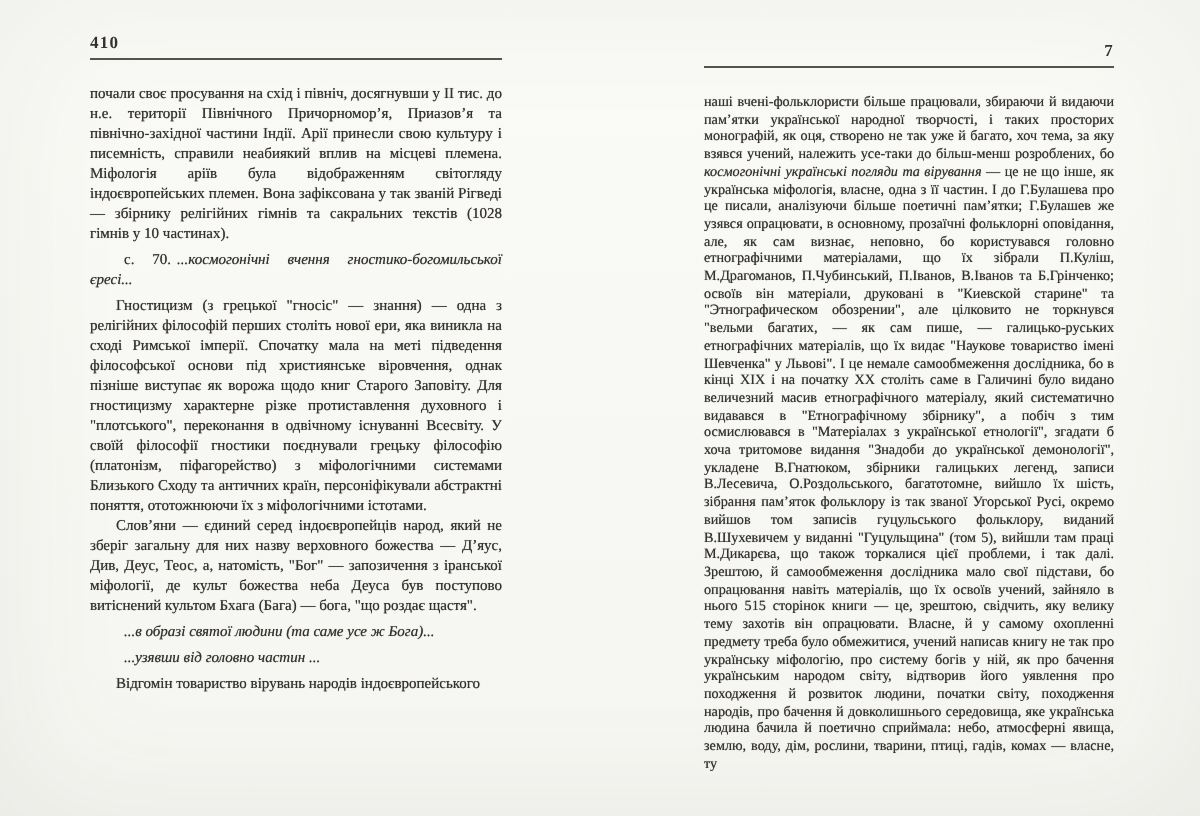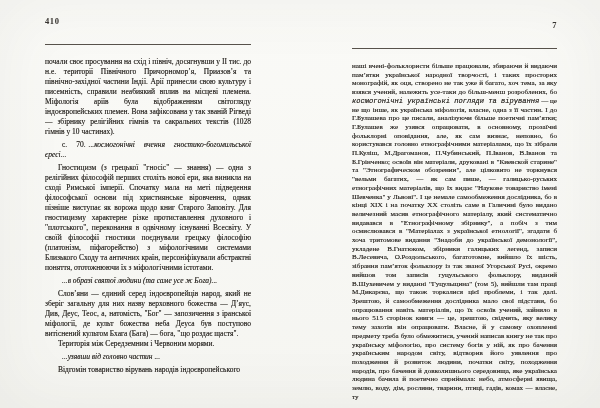--- a/index.html
+++ b/index.html
@@ -20,59 +20,58 @@
   .page {
     width: 300px; height: 408px;
     overflow: hidden;
     position: relative;
   }
   .page-left  { padding: 17px 49px 0 45px; }
   .page-right { padding: 21px 43px 0 52px; }
 
   .page-header {
     border-bottom: 1px solid var(--rule, #57524b);
-    padding-bottom: 18px;
+    padding-bottom: 3px;
     font-size: 8.5px;
     letter-spacing: 0.6px;
     line-height: 9px;
   }
   .hdr-left  { text-align: left;  margin-bottom: 12px; }
   .hdr-right { text-align: right; margin-bottom: 13px; }
   .page-num  { font-weight: bold; color: var(--ink, #35322e); }
 
   .page-body {
     text-align: justify;
     text-shadow: 0 0 0.35px rgba(45, 42, 38, 0.75);
   }
   .page-left  .page-body { font-size: 7.5px; line-height: 10px;  }
   .page-right .page-body { font-size: 7.1px; line-height: 8.7px; }
 
   .para { margin: 0; text-indent: 13px; }
   .para.no-indent { text-indent: 0; }
   .para.quote { margin: 3px 0; text-indent: 17px; }
   .qref { font-style: normal; margin-right: 3px; }
   .qtext { font-style: italic; }
-  .inline-italic { font-style: italic; font-family: Liberation Mono, monospace; }
+  .inline-italic { font-style: italic; }
 </style>
 </head>
 <body>
 
 <div class="spread">
 
   <div class="page page-left">
     <div class="page-header hdr-left">
       <span class="page-num">410</span>
     </div>
     <div class="page-body">
       <p class="para no-indent">почали своє просування на схід і північ, досягнувши у II тис. до н.е. території Північного Причорномор’я, Приазов’я та північно-західної частини Індії. Арії принесли свою культуру і писемність, справили неабиякий вплив на місцеві племена. Міфологія аріїв була відображенням світогляду індоєвропейських племен. Вона зафіксована у так званій Рігведі — збірнику релігійних гімнів та сакральних текстів (1028 гімнів у 10 частинах).</p>
       <p class="para quote"><span class="qref">с. 70.</span><span class="qtext">...космогонічні вчення гностико-богомильської єресі...</span></p>
       <p class="para">Гностицизм (з грецької "гносіс" — знання) — одна з релігійних філософій перших століть нової ери, яка виникла на сході Римської імперії. Спочатку мала на меті підведення філософської основи під християнське віровчення, однак пізніше виступає як ворожа щодо книг Старого Заповіту. Для гностицизму характерне різке протиставлення духовного і "плотського", переконання в одвічному існуванні Всесвіту. У своїй філософії гностики поєднували грецьку філософію (платонізм, піфагорейство) з міфологічними системами Близького Сходу та античних країн, персоніфікували абстрактні поняття, ототожнюючи їх з міфологічними істотами.</p>
+      <p class="para">Слов’яни — єдиний серед індоєвропейців народ, який не зберіг загальну для них назву верховного божества — Д’яус, Див, Деус, Теос, а, натомість, "Бог" — запозичення з іранської міфології, де культ божества неба Деуса був поступово витіснений культом Бхага (Бага) — бога, "що роздає щастя".</p>
       <p class="para quote"><span class="qtext">...в образі святої людини (та саме усе ж Бога)...</span></p>
-      <p class="para">Слов’яни — єдиний серед індоєвропейців народ, який не зберіг загальну для них назву верховного божества — Д’яус, Див, Деус, Теос, а, натомість, "Бог" — запозичення з іранської міфології, де культ божества неба Деуса був поступово витіснений культом Бхага (Бага) — бога, "що роздає щастя".</p>
-      <p class="para">Територія між Середземним і Червоним морями.</p>
       <p class="para quote"><span class="qtext">...узявши від головно частин ...</span></p>
       <p class="para">Відгомін товариство вірувань народів індоєвропейського</p>
     </div>
   </div>
 
   <div class="page page-right">
     <div class="page-header hdr-right">
       <span class="page-num">7</span>
     </div>
     <div class="page-body">

